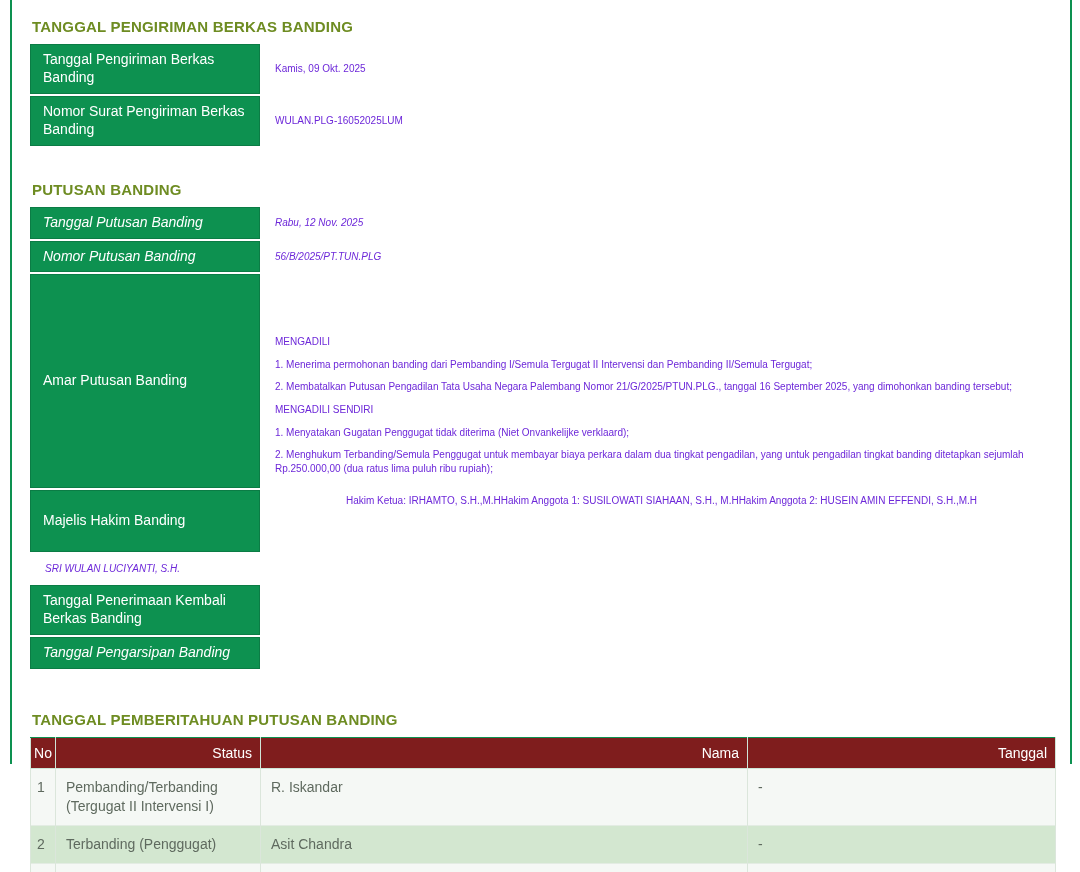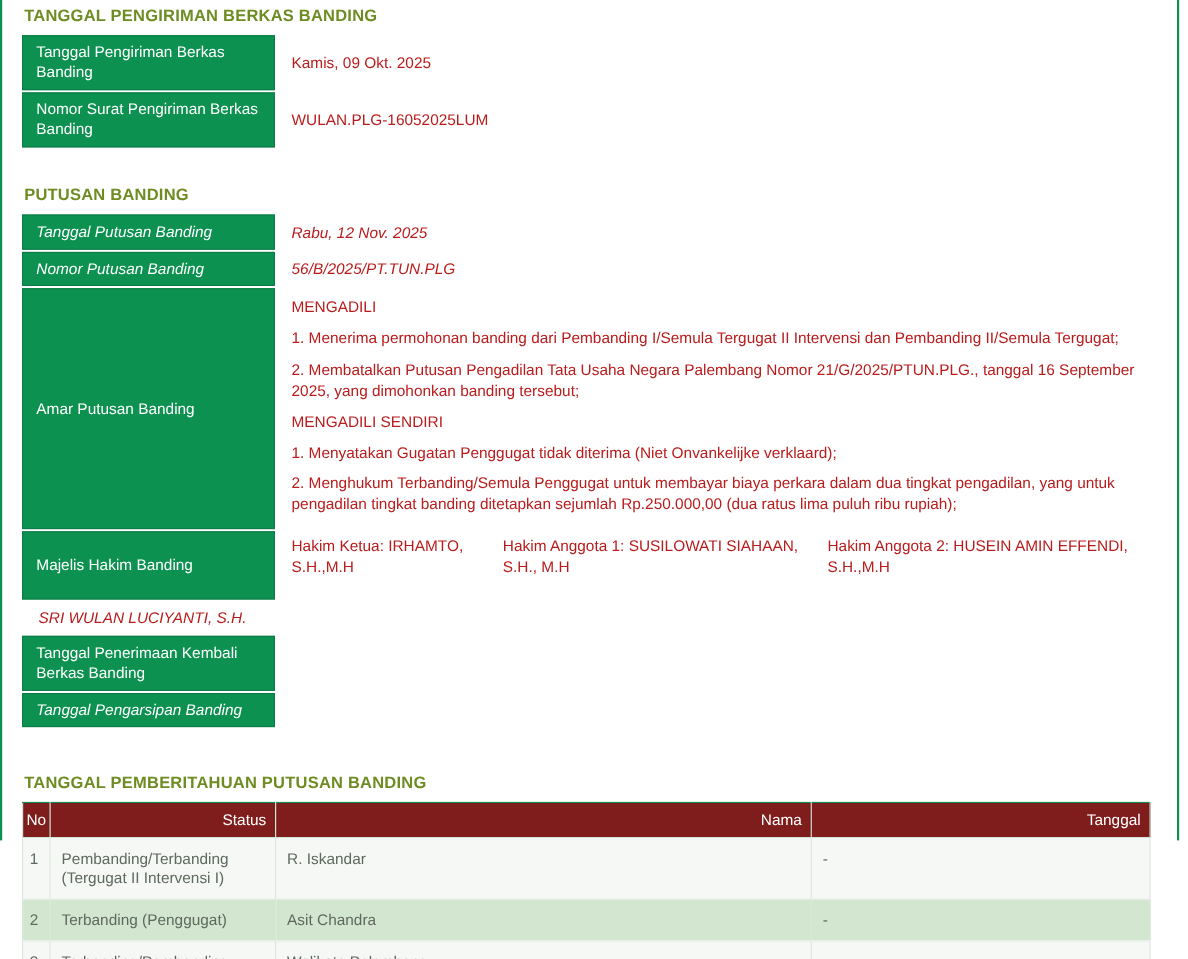--- a/index.html
+++ b/index.html
@@ -5,25 +5,26 @@
   * { box-sizing: border-box; }
   html, body { margin: 0; padding: 0; background: #ffffff; }
   body {
     font-family: "Liberation Sans", sans-serif;
     width: 1080px;
     height: 872px;
     overflow: hidden;
     color: #3f3f3f;
   }
   .page {
+    margin-left: 10px;
     margin-right: 8px;
     height: 764px;
     border-left: 2px solid #0d9150;
     border-right: 2px solid #0d9150;
-    padding: 6px 14px 0 18px;
+    padding: 18px 14px 0 18px;
   }
   .section-title {
     font-size: 15px;
     font-weight: bold;
     color: #6e8c22;
     margin: 0 0 9px 2px;
     letter-spacing: 0.2px;
   }
   .section { margin-bottom: 0; }
   .gap-33 { height: 33px; }
@@ -39,27 +40,27 @@
     border: 1px solid #0b7c45;
     color: #ffffff;
     font-size: 14px;
     line-height: 1.28;
     padding: 6px 12px;
     display: flex;
     align-items: center;
   }
   .kv-value {
     flex: 1;
-    font-size: 14px;
-    color: #b91c1c;
+    font-size: 10px;
+    color: #6d28d9;
     padding: 4px 8px 4px 15px;
     display: flex;
     align-items: center;
   }
-  .kv-value.top { align-items: flex-start; flex-direction: column; justify-content: space-between; padding-top: 8px; }
+  .kv-value.top { align-items: flex-start; flex-direction: column; justify-content: flex-end; padding-top: 8px; }
   .kv-value.lines { flex-direction: row; align-items: flex-start; justify-content: center; }
   .kv-value p { margin: 0 0 9px 0; line-height: 1.36; }
   .kv-value .line { line-height: 1.36; }
   .h46 { min-height: 46px; }
   .h29 { min-height: 29px; font-style: italic; }
   .h62 { min-height: 62px; }
   .h214 { min-height: 214px; }
 
   
   table.notif {

